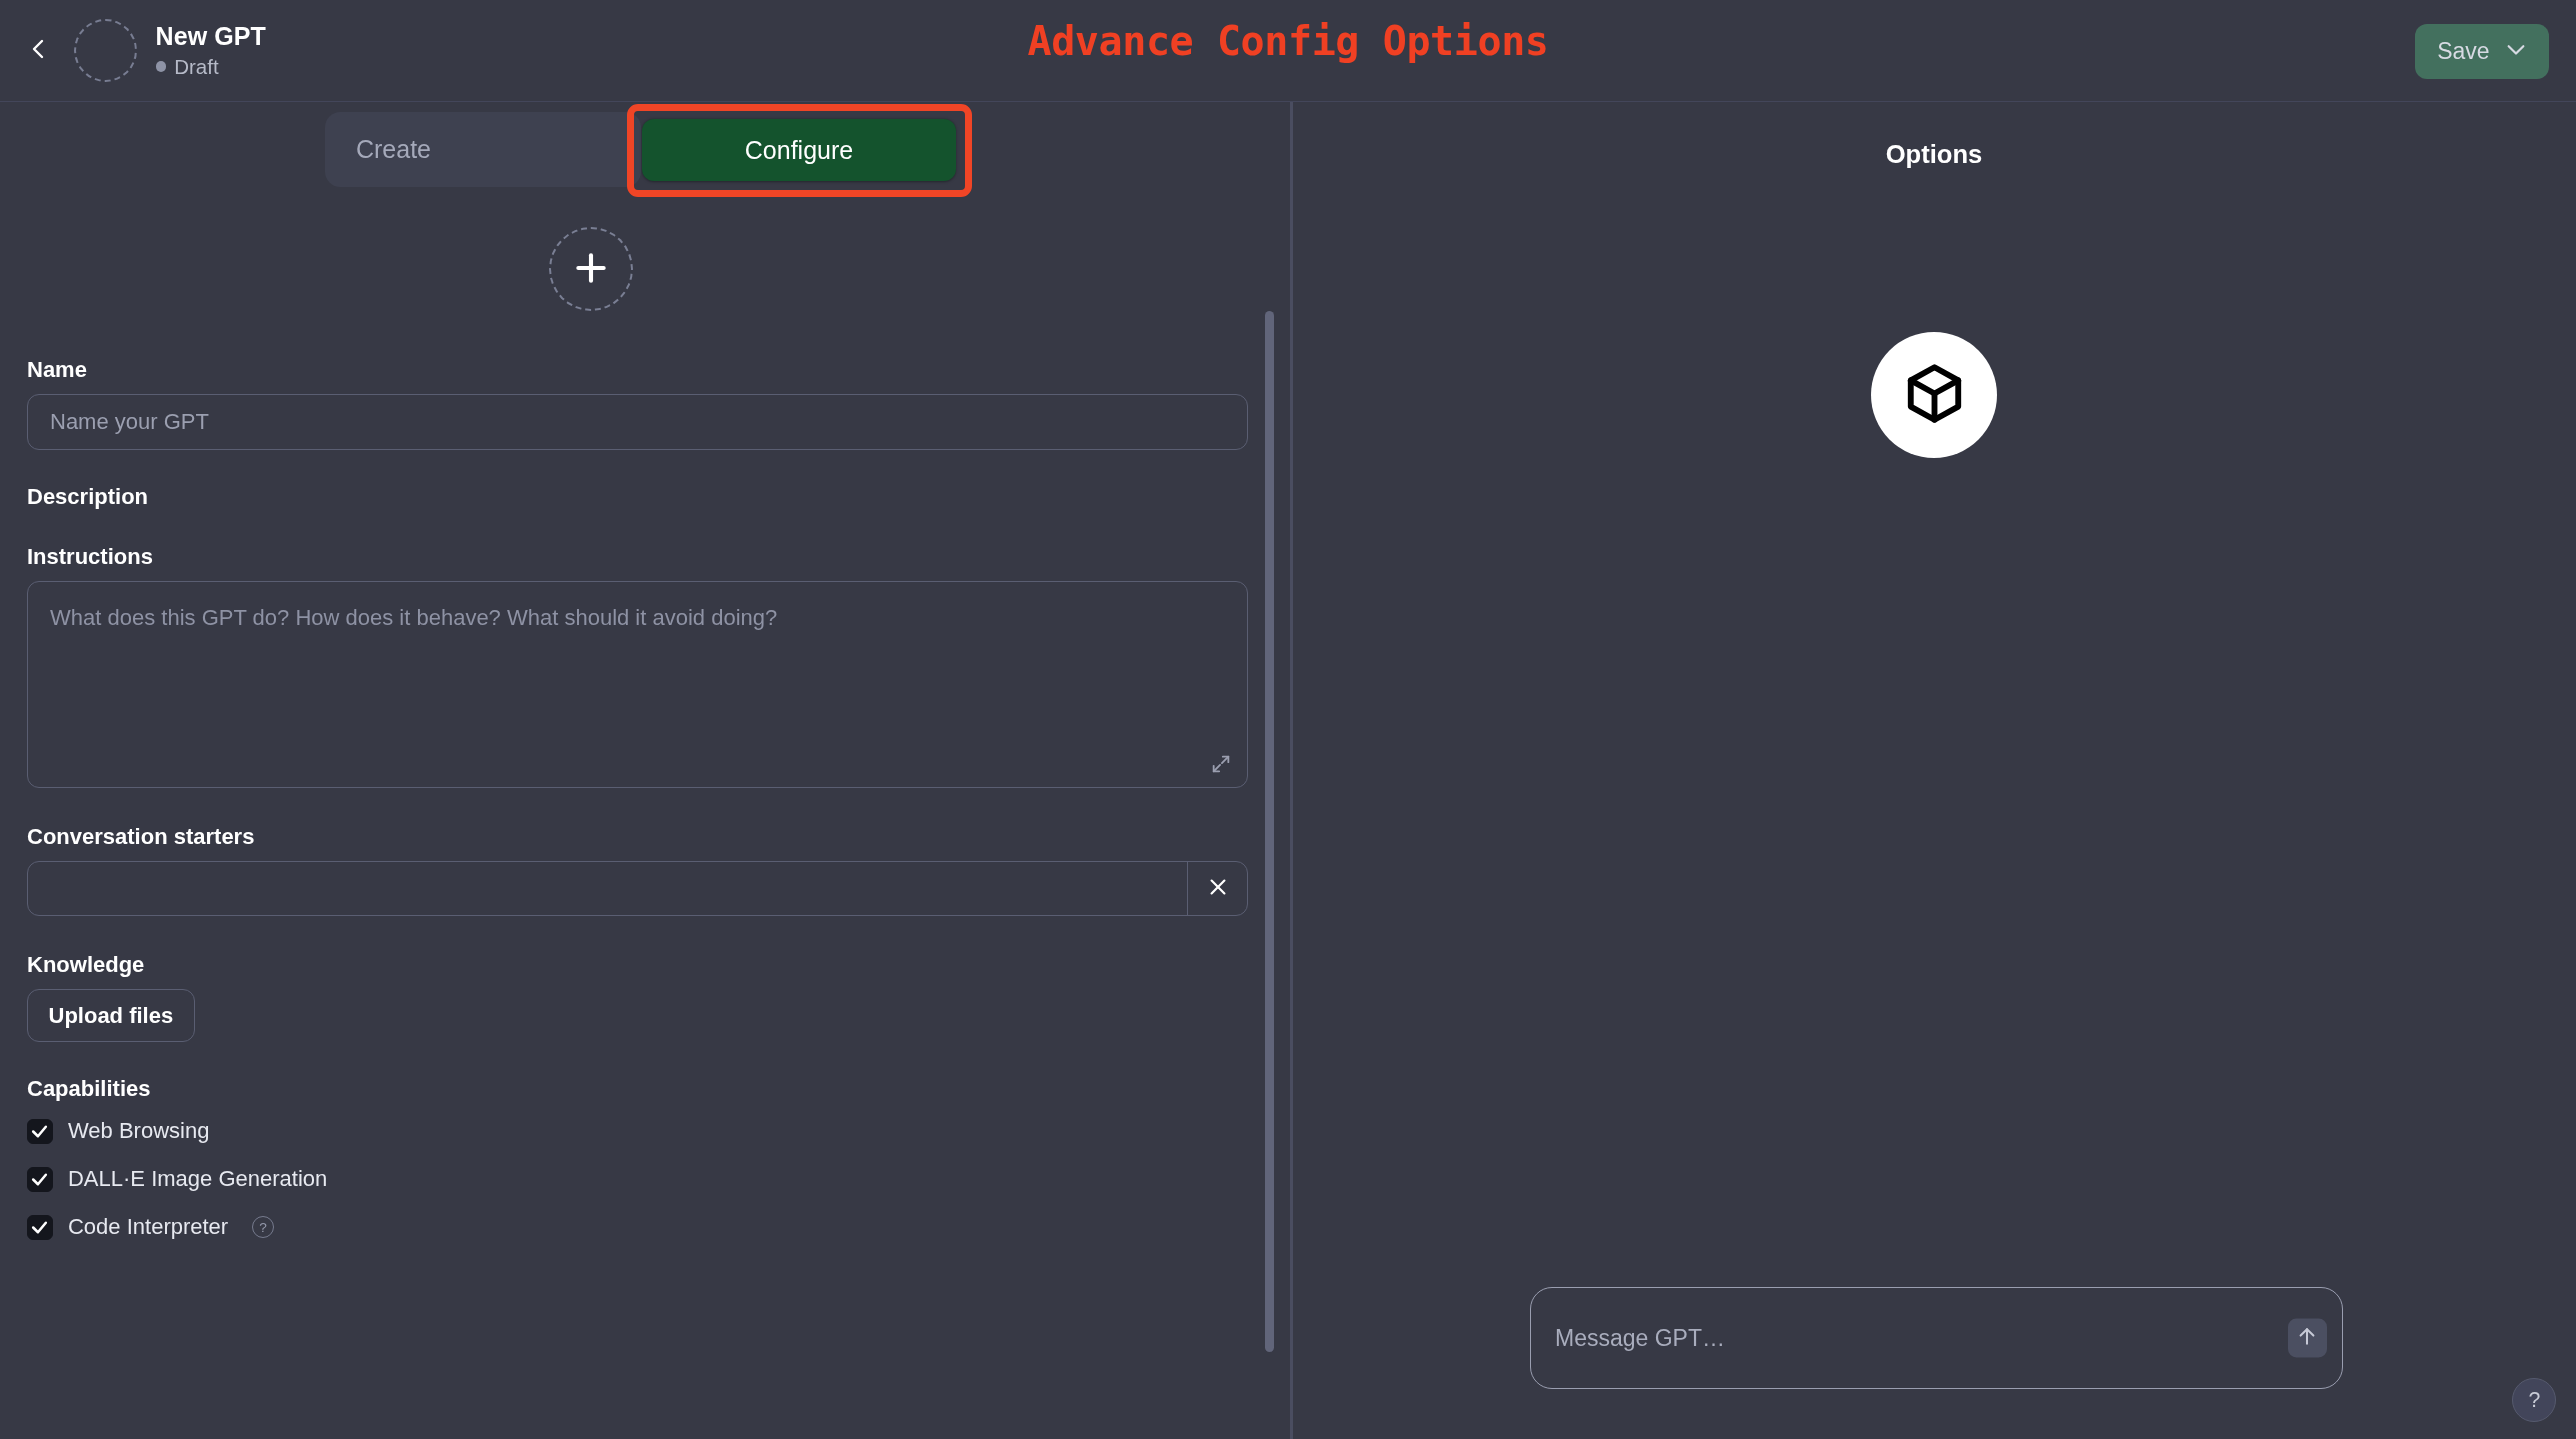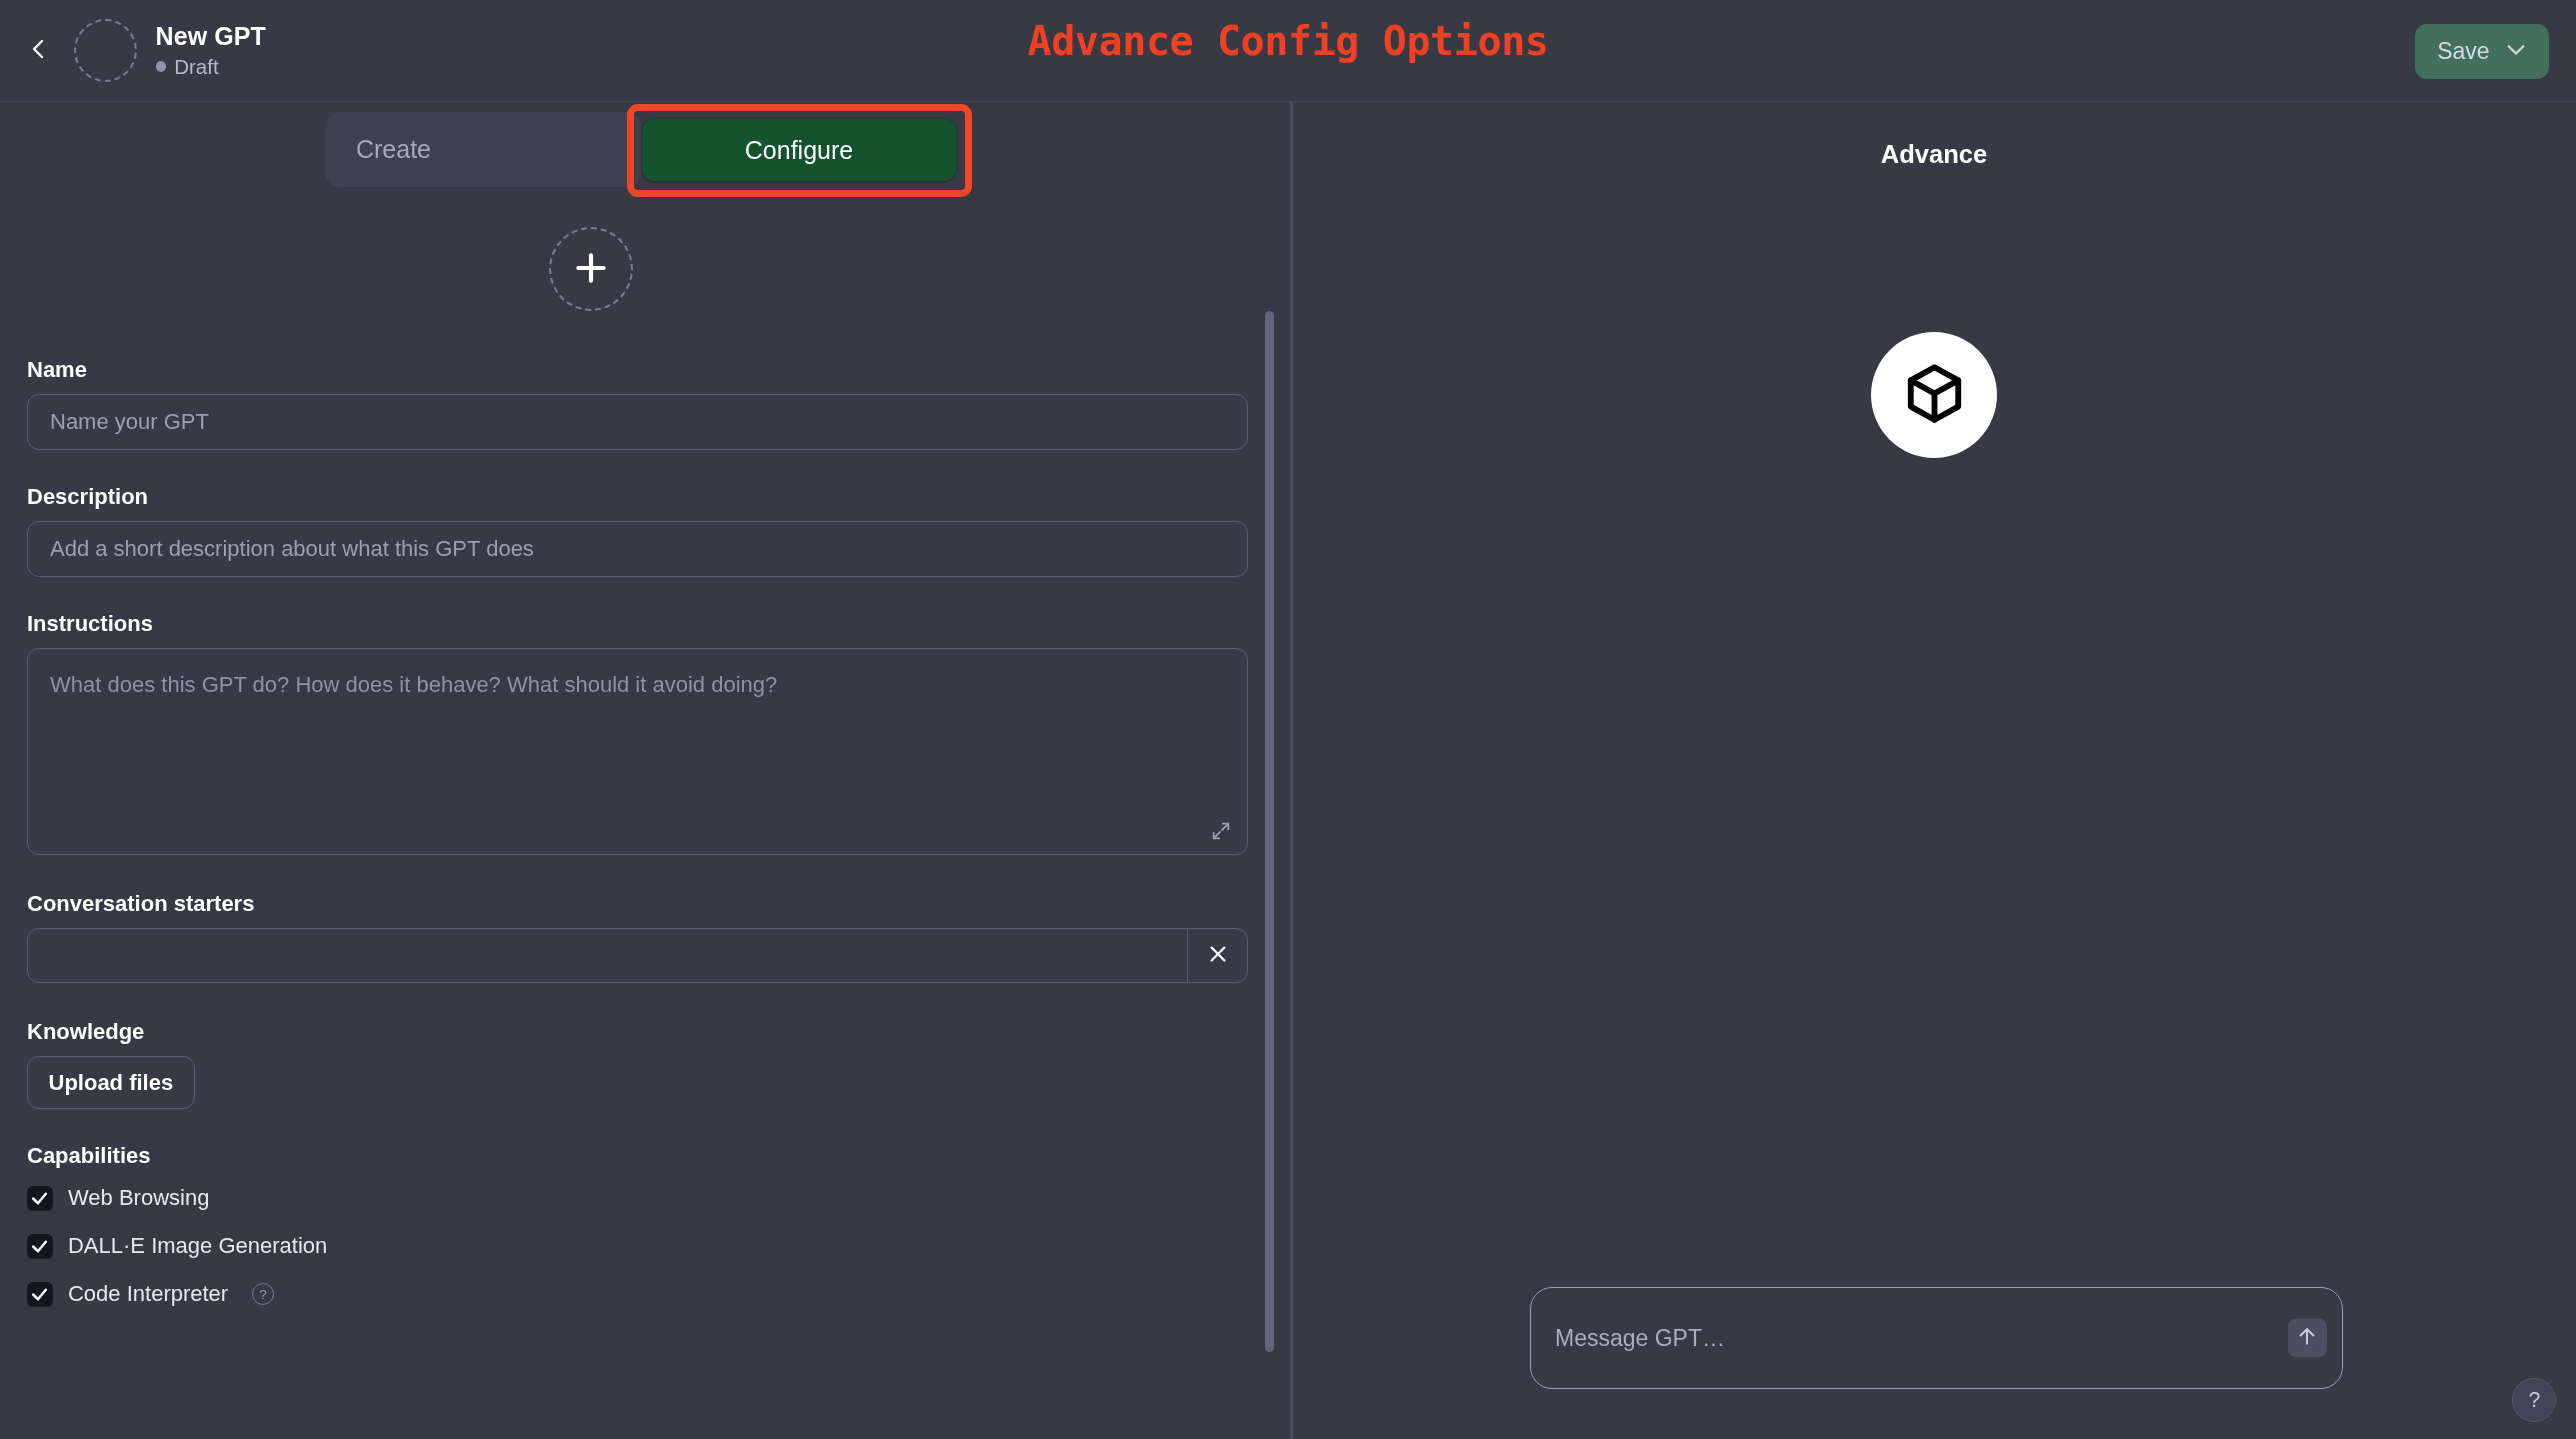--- a/index.html
+++ b/index.html
@@ -267,23 +267,20 @@
 
           <div class="field" style="margin-top:46px;">
             <div class="field-label">Name</div>
             <div class="text-input">
               <span class="ph">Name your GPT</span>
             </div>
           </div>
 
           <div class="field" style="margin-top:34px;">
             <div class="field-label">Description</div>
-            <div class="text-input">
-              <span class="ph">Add a short description about what this GPT does</span>
-            </div>
           </div>
 
           <div class="field" style="margin-top:34px;">
             <div class="field-label">Instructions</div>
             <div id="instructions-box">
               <span class="ph-dim">What does this GPT do? How does it behave? What should it avoid doing?</span>
               <span id="expand-icon">
                 <svg viewBox="0 0 24 24" fill="none" stroke="#9b9fb0" stroke-width="2" stroke-linecap="round" stroke-linejoin="round">
                   <polyline points="14 4 20 4 20 10"></polyline>
                     <line x1="20" y1="4" x2="13" y2="11"></line>
@@ -346,21 +343,21 @@
             </div>
           </div>
 
         </div>
       </div>
 
       <div id="left-scrollbar"></div>
     </div>
 
     <div id="right-panel">
-      <div id="preview-title">Advance</div>
+      <div id="preview-title">Options</div>
 
       <div id="preview-logo">
         <span>
           <svg viewBox="0 0 24 24" fill="none" stroke="#000000" stroke-width="2.1" stroke-linecap="round" stroke-linejoin="round">
             <path d="M12 2.6 20.5 7.3v9.4L12 21.4 3.5 16.7V7.3z"></path>
             <path d="M3.5 7.3 12 12l8.5-4.7"></path>
             <path d="M12 12v9.4"></path>
           </svg>
         </span>
       </div>

